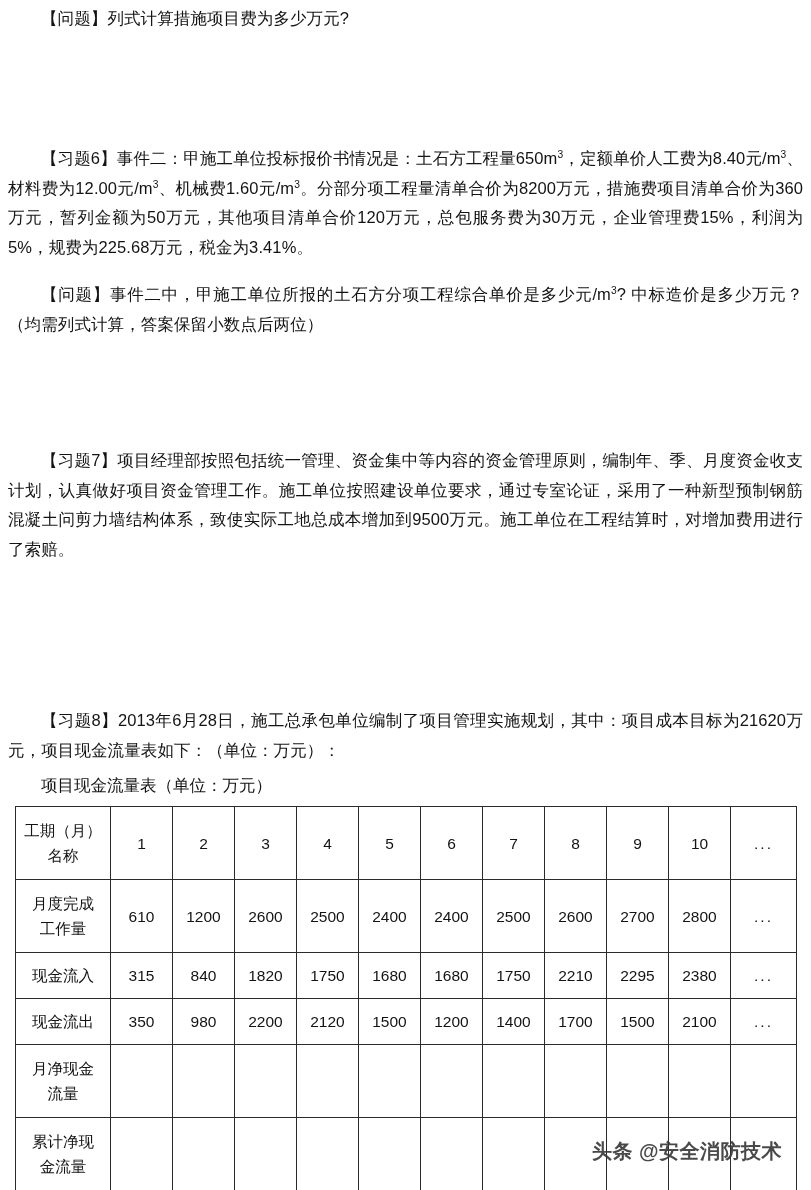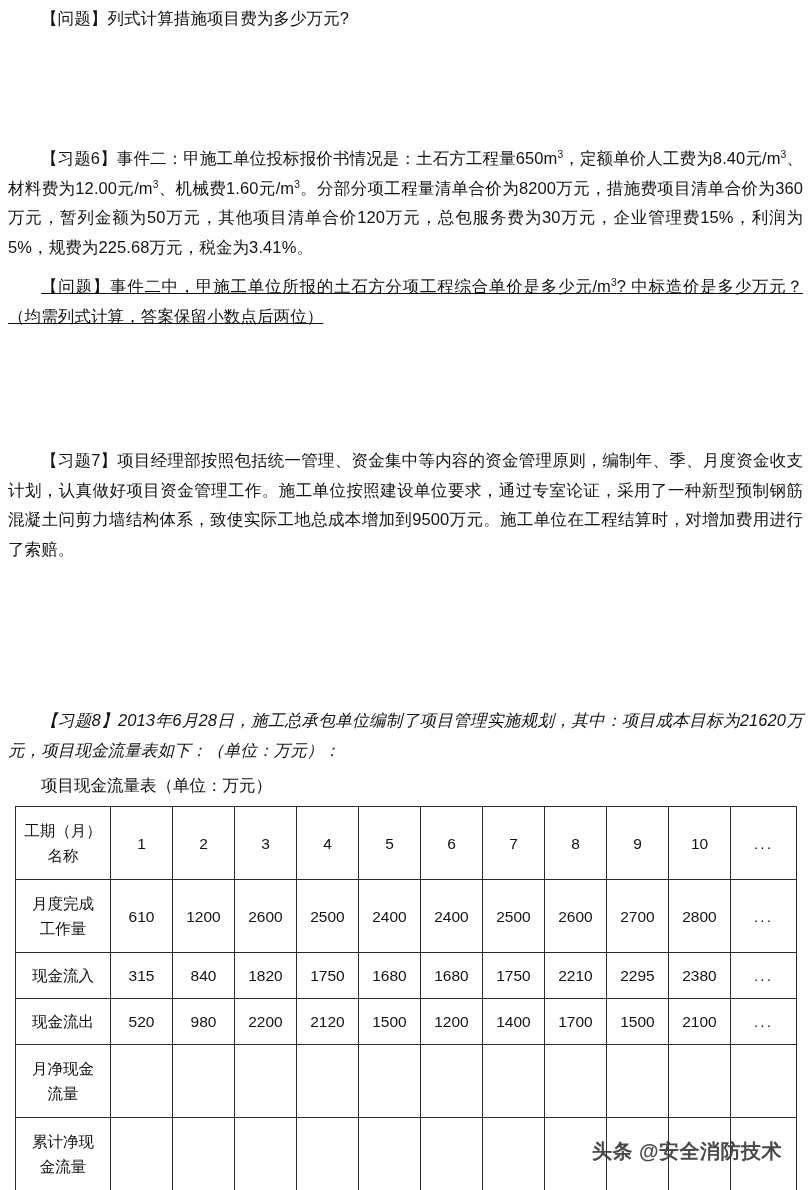--- a/index.html
+++ b/index.html
@@ -106,30 +106,30 @@
 <div class="page">
 
   <div class="para indent" style="top:4px;">
     <span>【问题】列式计算措施项目费为多少万元?</span>
   </div>
 
   <div class="para indent" style="top:144px;">
     <span>【习题6】事件二：甲施工单位投标报价书情况是：土石方工程量650m</span><span class="sup">3</span><span>，定额单价人工费为8.40元/m</span><span class="sup">3</span><span>、材料费为12.00元/m</span><span class="sup">3</span><span>、机械费1.60元/m</span><span class="sup">3</span><span>。分部分项工程量清单合价为8200万元，措施费项目清单合价为360万元，暂列金额为50万元，其他项目清单合价120万元，总包服务费为30万元，企业管理费15%，利润为5%，规费为225.68万元，税金为3.41%。</span>
   </div>
 
-  <div class="para indent" style="top:272px;text-decoration:underline;">
+  <div class="para indent" style="top:280px;">
     <span>【问题】事件二中，甲施工单位所报的土石方分项工程综合单价是多少元/m</span><span class="sup">3</span><span>? 中标造价是多少万元？（均需列式计算，答案保留小数点后两位）</span>
   </div>
 
   <div class="para indent" style="top:446px;">
     <span>【习题7】项目经理部按照包括统一管理、资金集中等内容的资金管理原则，编制年、季、月度资金收支计划，认真做好项目资金管理工作。施工单位按照建设单位要求，通过专室论证，采用了一种新型预制钢筋混凝土问剪力墙结构体系，致使实际工地总成本增加到9500万元。施工单位在工程结算时，对增加费用进行了索赔。</span>
   </div>
 
 
-  <div class="para indent" style="top:706px;font-style:italic;">
+  <div class="para indent" style="top:706px;">
     <span>【习题8】2013年6月28日，施工总承包单位编制了项目管理实施规划，其中：项目成本目标为21620万元，项目现金流量表如下：（单位：万元）：</span>
   </div>
 
   <div class="tbl-caption" style="top:772px;">
     <span>项目现金流量表（单位：万元）</span>
   </div>
 
   <div class="cf-table-wrap">
     <table class="cf">
       <colgroup>
@@ -197,21 +197,21 @@
           <td>2210</td>
           <td>2295</td>
           <td>2380</td>
           <td class="dots">...</td>
         </tr>
 
         <tr class="r-out">
           <td class="rowhead">
             <div>现金流出</div>
           </td>
-          <td>520</td>
+          <td>350</td>
           <td>980</td>
           <td>2200</td>
           <td>2120</td>
           <td>1500</td>
           <td>1200</td>
           <td>1400</td>
           <td>1700</td>
           <td>1500</td>
           <td>2100</td>
           <td class="dots">...</td>

